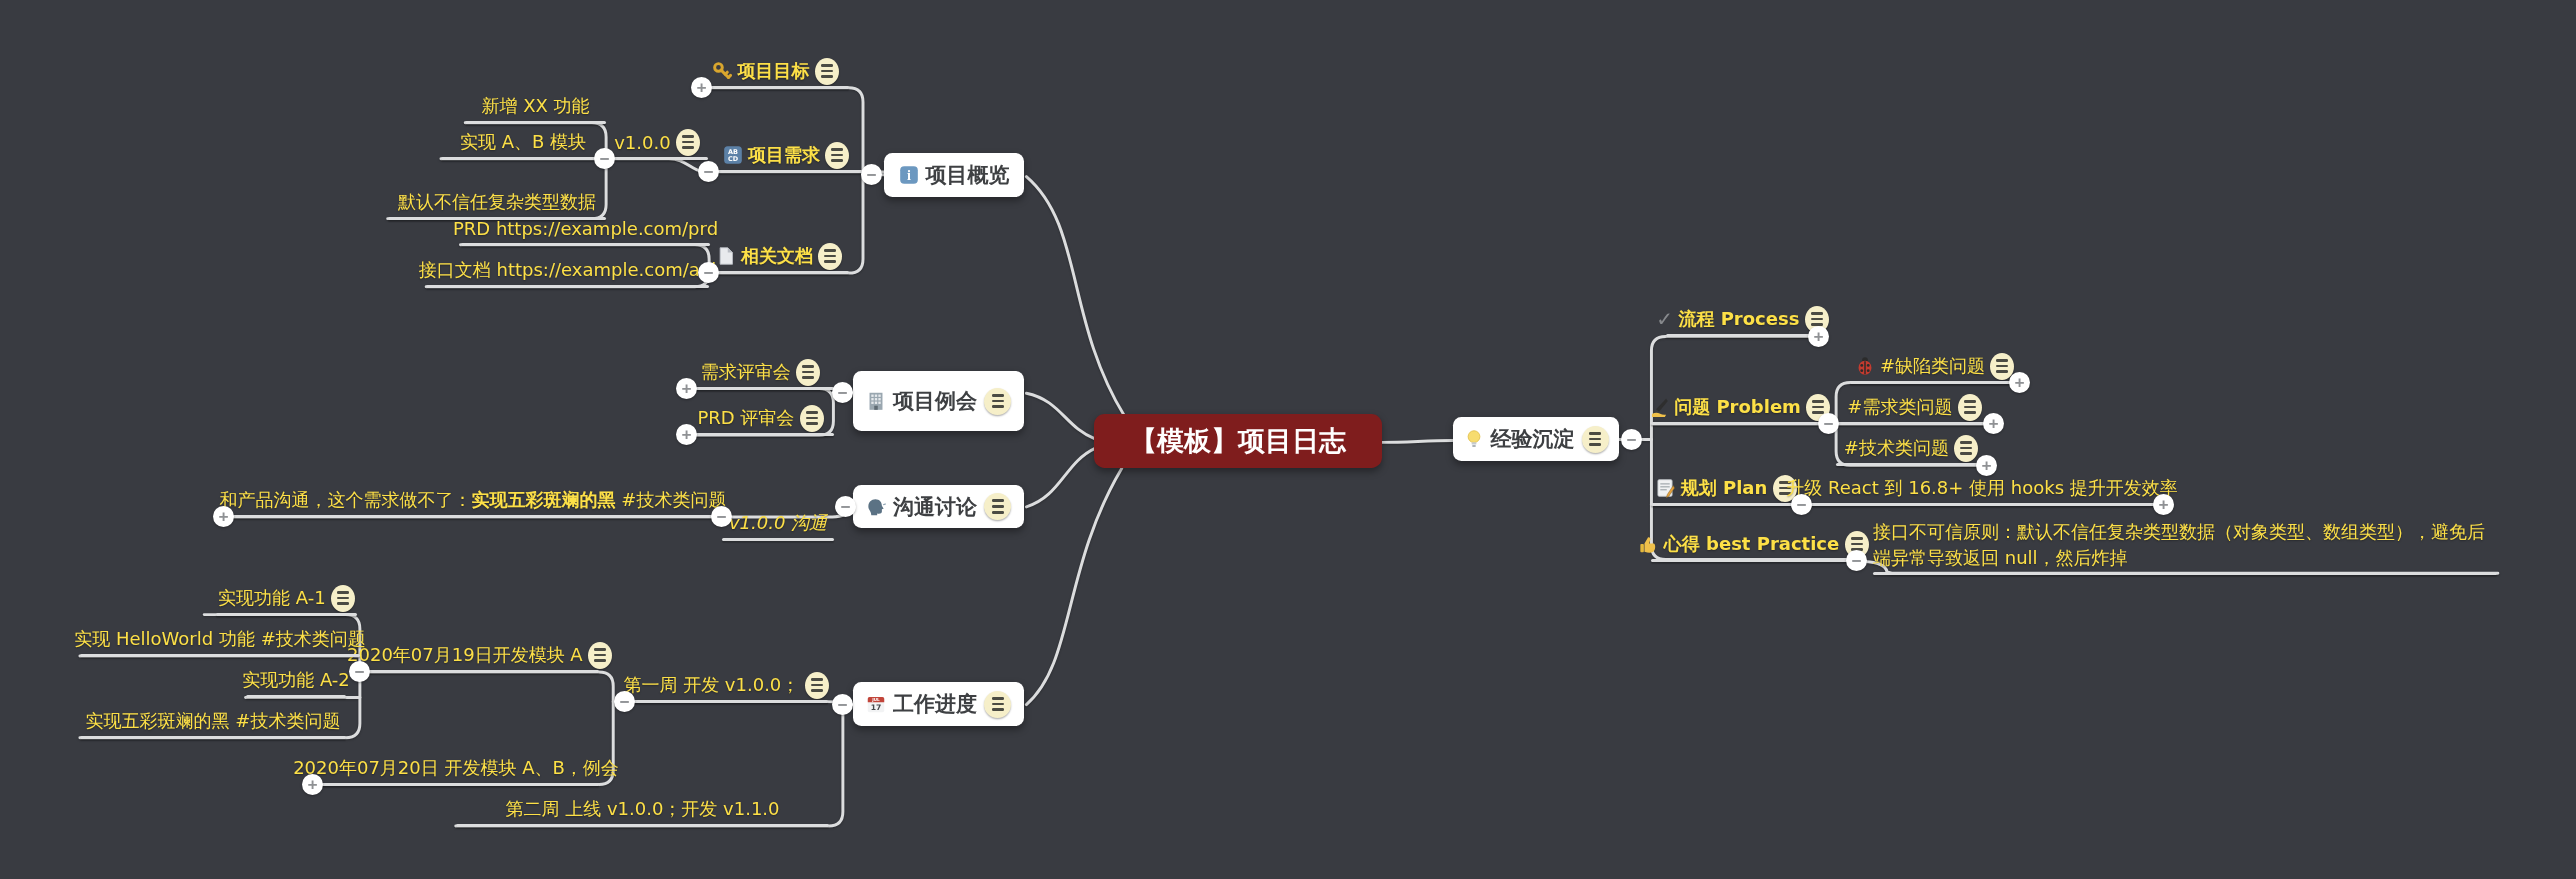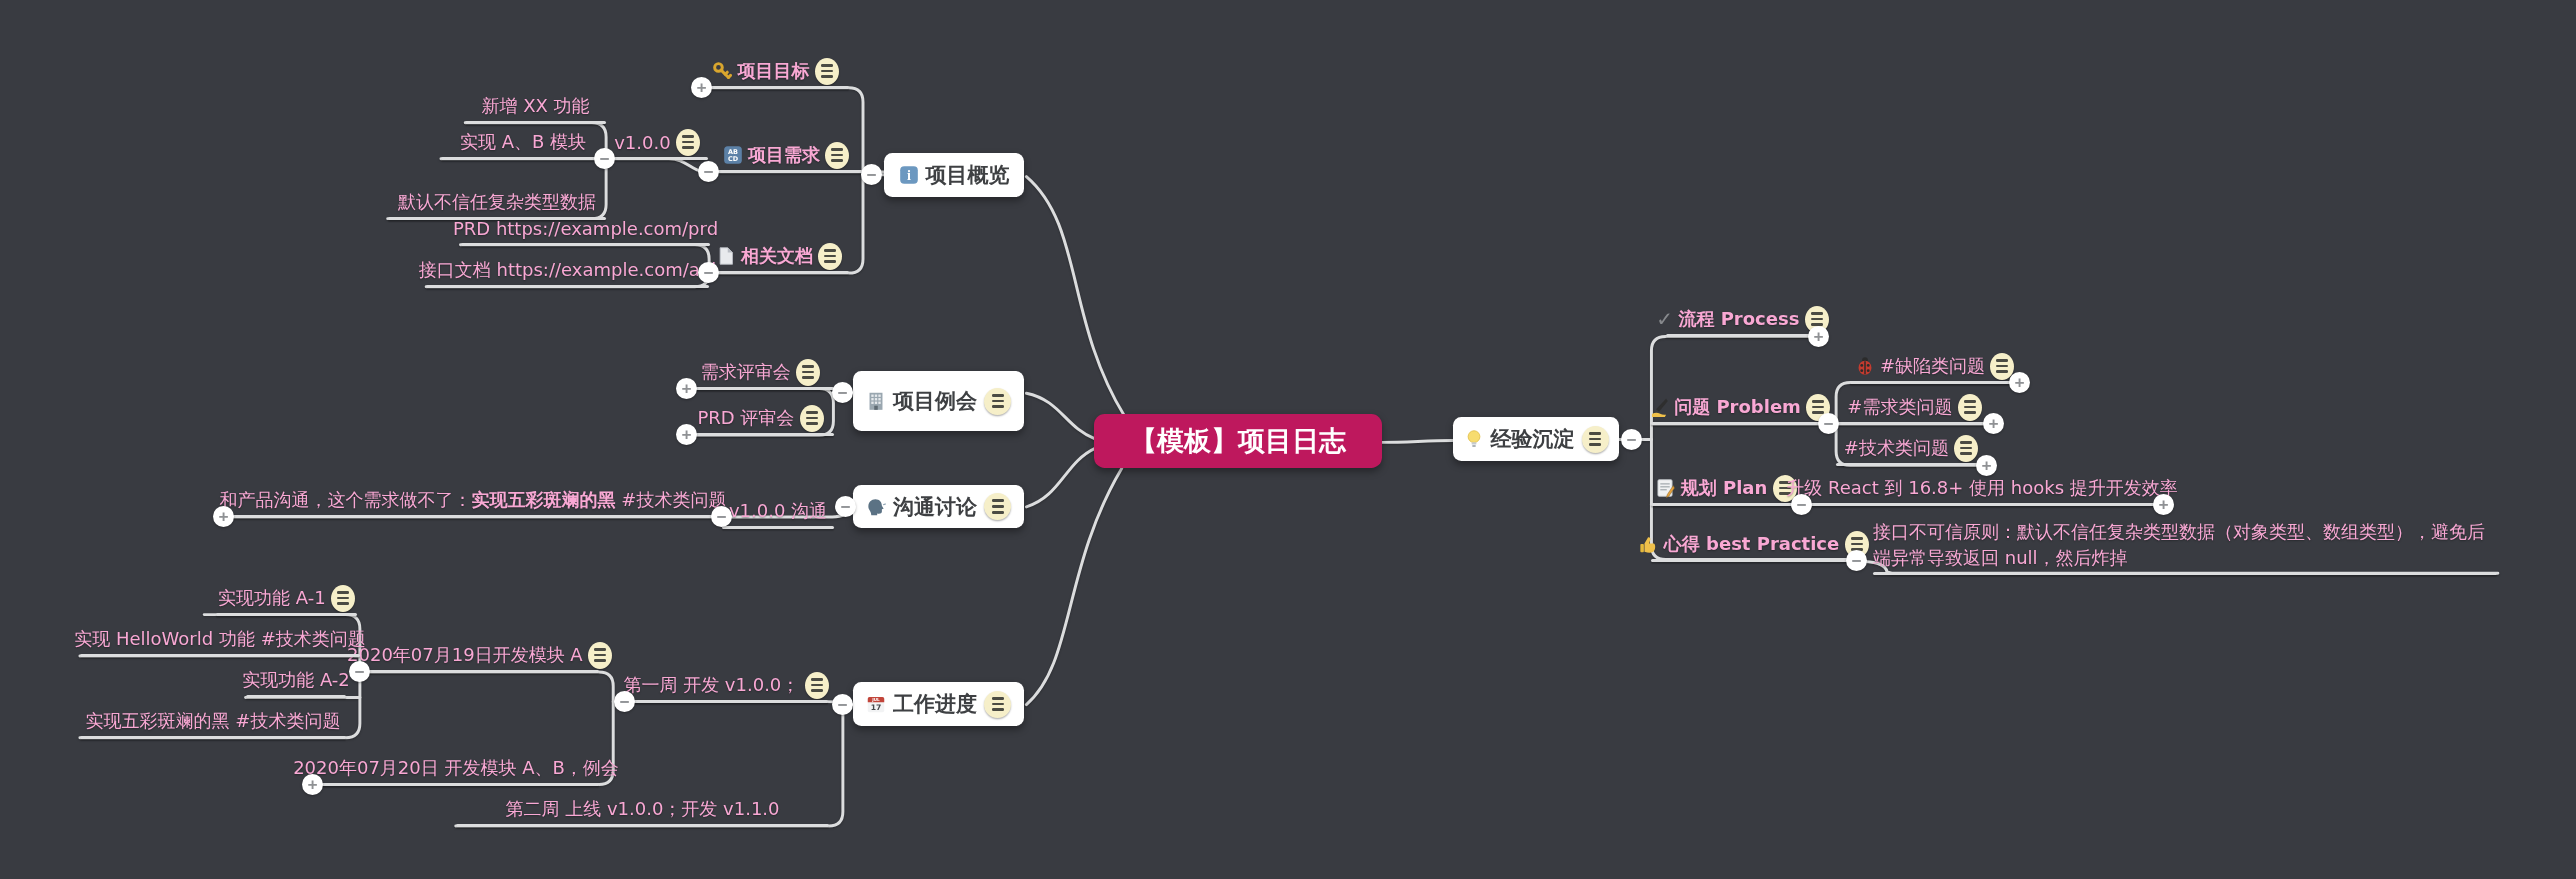--- a/index.html
+++ b/index.html
@@ -7,33 +7,33 @@
     width:2576px;height:880px;position:relative;overflow:hidden;
     background:#393B41;
     font-family:"DejaVu Sans","Liberation Sans",sans-serif;
   }
   svg.wires{position:absolute;left:0;top:0;z-index:1;filter:drop-shadow(0 1.8px 1.2px rgba(0,0,0,.25));}
   svg.wires path{fill:none;stroke:#DCDDDE;stroke-width:5;stroke-linecap:round;}
 
   
   .unode{position:absolute;z-index:2;display:flex;flex-direction:column;align-items:center;}
   .unode .row{display:flex;align-items:center;gap:5.3px;height:28px;white-space:nowrap;}
-  .unode .lb{font-size:18px;color:#f9a8d4;text-shadow:0 1.2px 1.8px rgba(0,0,0,.35);}
+  .unode .lb{font-size:18px;color:#fde047;text-shadow:0 1.2px 1.8px rgba(0,0,0,.35);}
   .unode .lb.b{font-weight:700;}
   .unode .uline{height:3px;border-radius:1.8px;background:#DCDDDE;width:100%;margin-top:1.2px;
     box-shadow:0 1.8px 1.2px rgba(0,0,0,.25);}
   .unode.wrap .row{height:auto;white-space:normal;}
   .unode.wrap .lb{line-height:26px;display:block;}
 
   
   .bnode{position:absolute;z-index:3;display:flex;align-items:center;justify-content:center;gap:7px;
     background:#FFFFFF;border-radius:8.3px;box-sizing:border-box;padding:0 10.7px;
     box-shadow:0 3.6px 7px rgba(0,0,0,.35);white-space:nowrap;}
   .bnode .lb{font-size:21px;font-weight:600;color:#3E4043;}
-  .central{background:#be185d;border-radius:10.7px;z-index:4;}
+  .central{background:#7f1d1d;border-radius:10.7px;z-index:4;}
   .central .lb{color:#FFFFFF;font-size:27px;font-weight:700;}
 
   
   .note{flex:none;width:24px;height:27px;border-radius:50%;background:#F6EFC9;
     display:flex;flex-direction:column;align-items:center;justify-content:center;gap:3px;
     box-shadow:0 1.2px 1.8px rgba(0,0,0,.3);}
   .note i{display:block;width:12px;height:2.7px;border-radius:1.2px;background:#4B4B43;}
   .note.c{width:27px;height:27px;}
 
   
@@ -282,21 +282,21 @@
     <span class="lb">PRD 评审会</span>
     <span class="note">
         <i></i>
         <i></i>
         <i></i>
       </span>
   </div>
   <div class="uline"></div>
 </div>
 
-<div class="unode" style="left:722px;top:497px;width:112px;">
+<div class="unode" style="left:722px;top:509px;width:112px;font-style:italic;">
   <div class="row">
       <span class="lb">v1.0.0 沟通</span>
     </div>
   <div class="uline"></div>
 </div>
 
 <div class="unode" style="left:224px;top:486px;width:498px;">
   <div class="row">
     <span class="lb"><span>和产品沟通，这个需求做不了：</span><span style="font-weight:700">实现五彩斑斓的黑</span><span> #技术类问题</span></span>
   </div>

